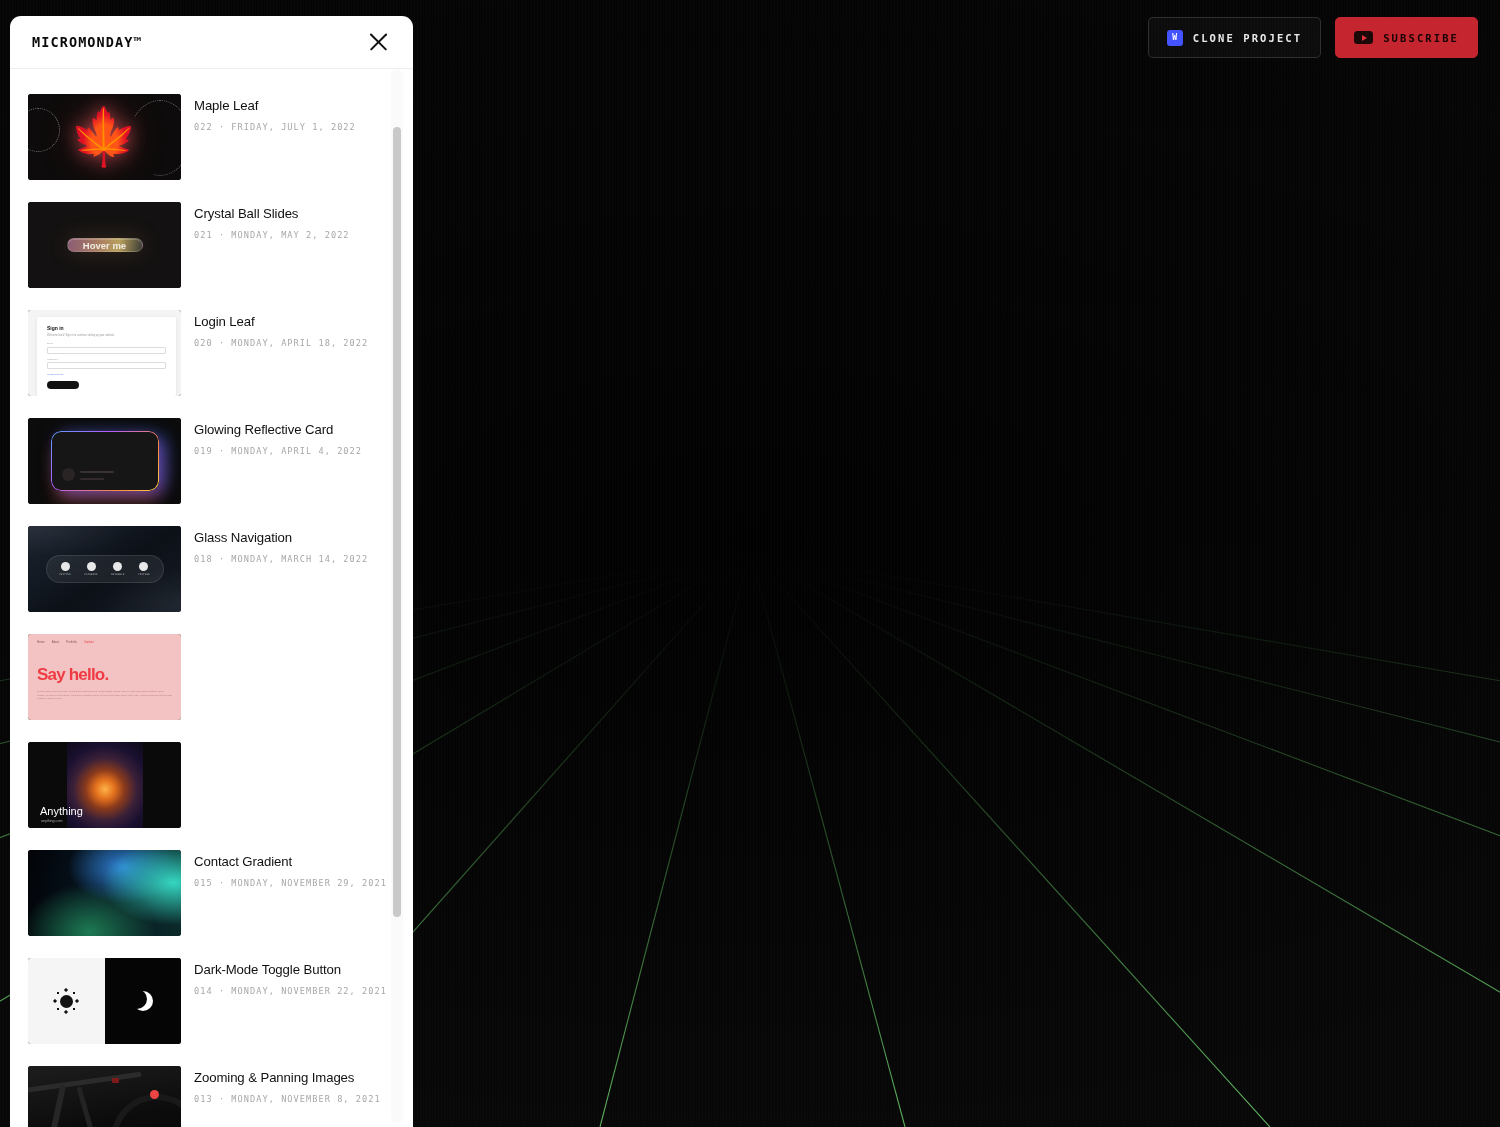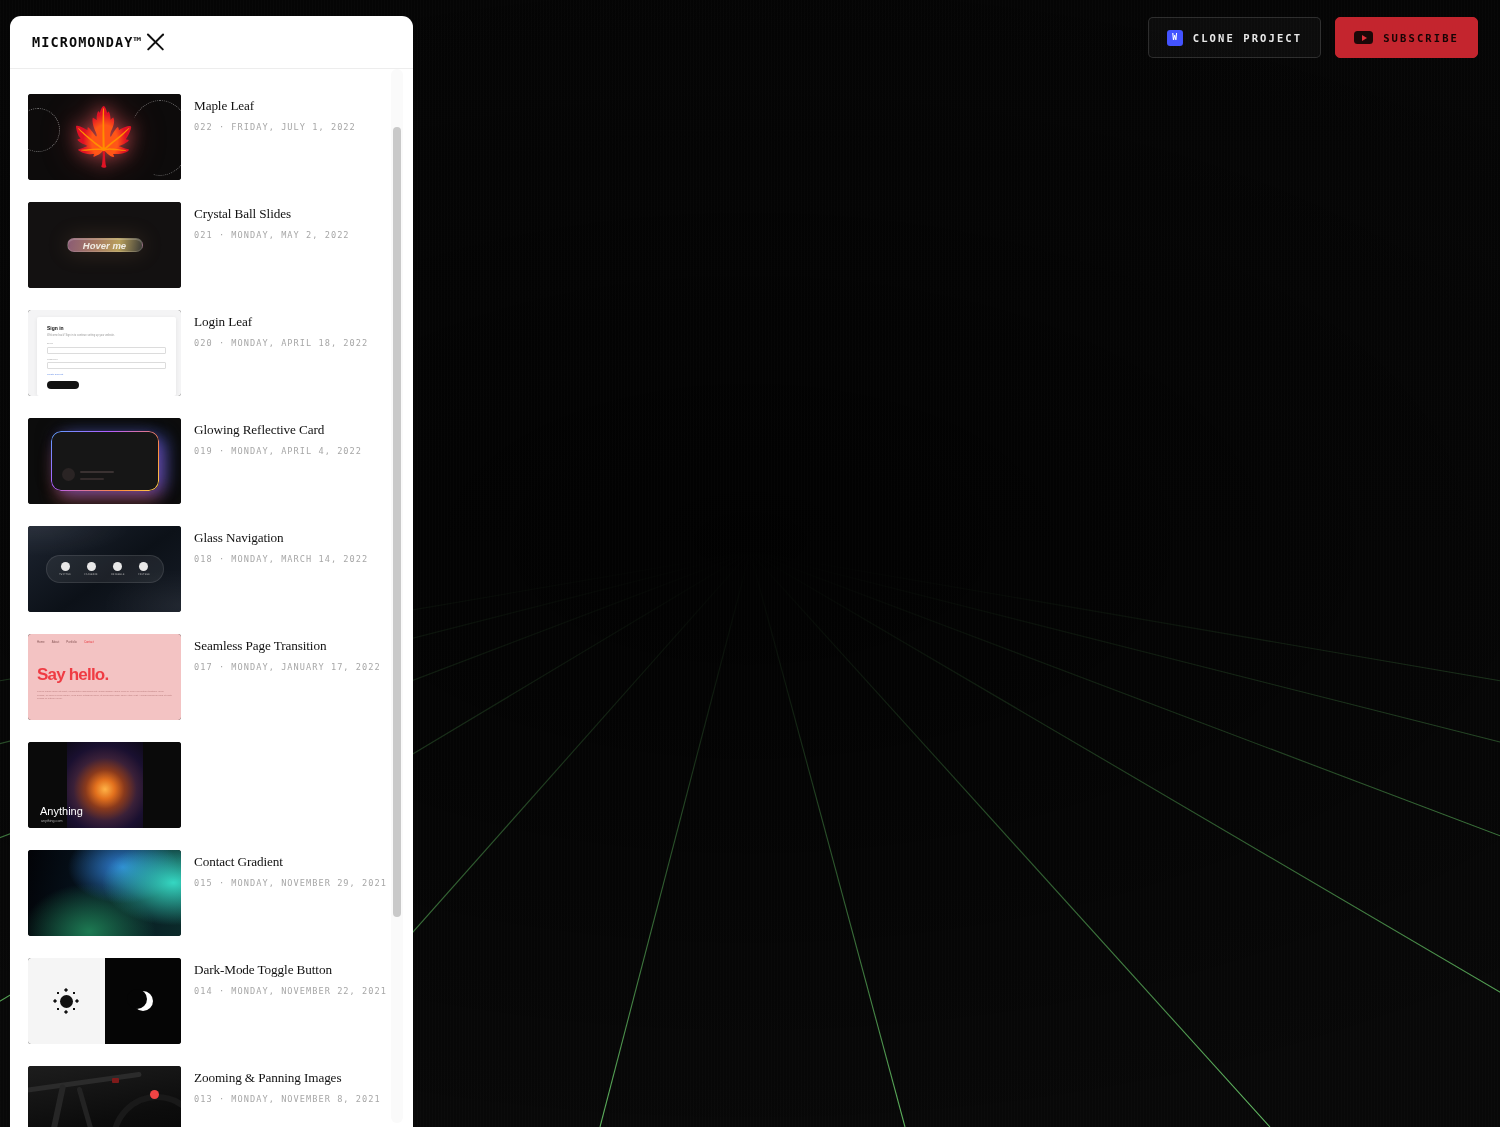--- a/index.html
+++ b/index.html
@@ -65,21 +65,21 @@
   
   .panel {
     position: absolute; left: 10px; top: 16px; width: 403px; height: 1111px;
     background: #fff;
     border-top-left-radius: 11px; border-top-right-radius: 11px;
     display: flex; flex-direction: column;
     overflow: hidden; z-index: 50;
   }
   .panel-head {
     height: 53px; flex: 0 0 53px;
-    display: flex; align-items: center; 
+    display: flex; align-items: center; justify-content: space-between;
     padding: 0 22px 0 22px;
     border-bottom: 1px solid #ededed;
   }
   .brand {
     font-size: 13.5px; font-weight: 700; letter-spacing: 1.1px; color: #0a0a0a;
   }
   .close-btn {
     width: 26px; height: 26px; position: relative; cursor: pointer;
     display: flex; align-items: center; justify-content: center;
   }
@@ -102,21 +102,21 @@
     cursor: pointer;
   }
   .thumb {
     flex: 0 0 auto; width: 153px; height: 86px;
     border-radius: 3px; overflow: hidden; position: relative; background: #111;
   }
   .meta { padding-top: 3px; min-width: 0; }
   .row-title {
     font-size: 13.2px; line-height: 18.5px; color: #111; letter-spacing: -0.1px;
     font-weight: 400; margin-bottom: 6px;
-    font-family: Liberation Serif, serif;
+    font-family: Liberation Sans, sans-serif;
   }
   .row-date {
     font-size: 8.6px; letter-spacing: 1.05px; color: #a7a7a7; text-transform: uppercase;
     font-family: "DejaVu Sans Mono", "Liberation Mono", monospace;
   }
 
   
   .sbar { position: absolute; right: 10px; top: 0px; bottom: 4px; width: 12px; background: #fafafa; border-radius: 6px; }
   .sthumb { position: absolute; left: 2px; width: 8px; top: 58px; height: 790px; background: #c9c9c9; border-radius: 5px; cursor: pointer; }
 
@@ -138,21 +138,20 @@
   }
 
   .t-crystal { background: #131111; display: flex; align-items: center; justify-content: center; }
   .t-crystal .cbtn {
     width: 76px; height: 14px; border-radius: 8px;
     background: linear-gradient(100deg, #8a5b74 0%, #a87b63 38%, #b8a05c 68%, #3a3a36 100%);
     display: flex; align-items: center; justify-content: center;
     color: #f0ece4; font-size: 9.5px; font-family: "Liberation Sans", sans-serif; font-weight: 600;
     box-shadow: 0 0 22px rgba(200,140,90,0.22), inset 0 1px 0 rgba(255,255,255,0.2);
     border: 1px solid rgba(255,255,255,0.14);
-    font-style: italic;
   }
 
   .t-login { background: #f4f4f5; padding: 7px 5px 0 9px; }
   .t-login .card { background: #fff; width: 100%; height: 100%; border-radius: 2px; padding: 8px 10px; box-shadow: 0 1px 4px rgba(0,0,0,0.07); }
   .t-login .ttl { font-size: 5px; font-weight: 700; color: #111; margin-bottom: 3px; font-family: "Liberation Sans", sans-serif; }
   .t-login .sub { font-size: 2.6px; color: #999; margin-bottom: 5px; font-family: "Liberation Sans", sans-serif; }
   .t-login .lbl { font-size: 2.4px; color: #aaa; margin-bottom: 1.5px; font-family: "Liberation Sans", sans-serif; }
   .t-login .inp { height: 7px; border: 0.7px solid #dcdcdc; border-radius: 1px; margin-bottom: 4px; }
   .t-login .lnk { font-size: 2.4px; color: #5b86e5; margin-bottom: 5px; font-family: "Liberation Sans", sans-serif; }
   .t-login .sbtn { width: 32px; height: 8px; background: #111; border-radius: 4px; }
@@ -423,24 +422,20 @@
                 <div class="nav">
                   <span class="">Home</span>
                   <span class="">About</span>
                   <span class="">Portfolio</span>
                   <span class="act">Contact</span>
                 </div>
                 <div class="hello">Say hello.</div>
                 <div class="para">Lorem ipsum dolor sit amet, consectetur adipiscing elit. Suspendisse varius enim in eros elementum tristique. Duis cursus, mi quis viverra ornare, eros dolor interdum nulla, ut commodo diam libero vitae erat. Aenean faucibus nibh et justo cursus id rutrum lorem.</div>
               </div>
             </div>
-            <div class="meta">
-              <div class="row-title">Seamless Page Transition</div>
-              <div class="row-date">017 · MONDAY, JANUARY 17, 2022</div>
-            </div>
           </div>
           <div class="row">
             <div class="thumb">
               <div class="t-slides" style="position:absolute;inset:0">
                 <div class="img"></div>
                 <div class="cap">Anything</div>
                 <div class="cap2">anything.com</div>
               </div>
             </div>
           </div>

